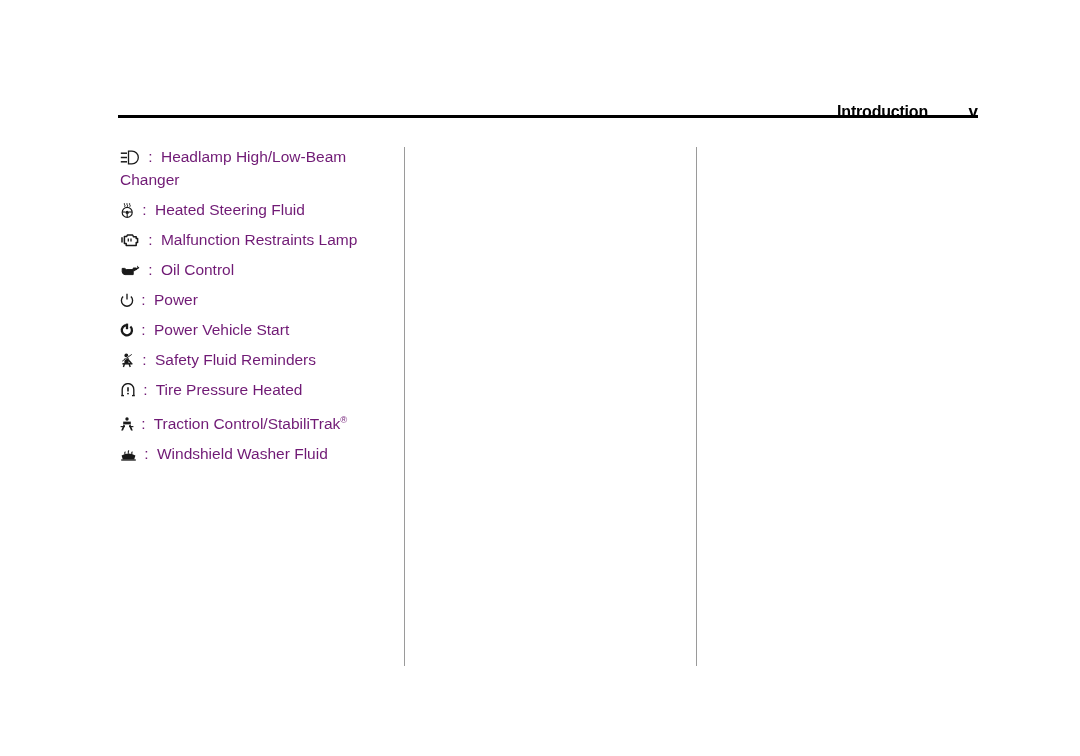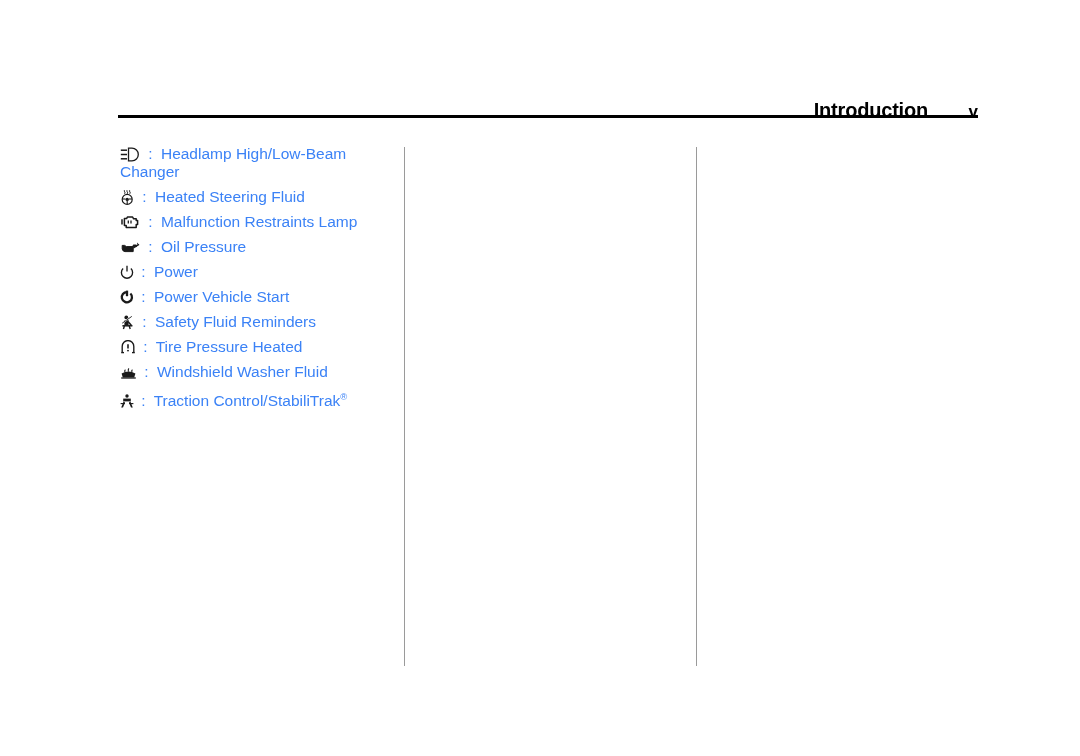--- a/index.html
+++ b/index.html
@@ -21,21 +21,21 @@
     position: absolute;
     left: 118px;
     top: 88px;
     width: 860px;
     height: 32px;
     display: flex;
     align-items: flex-end;
     justify-content: flex-end;
   }
   .header-title {
-    font-size: 20px;
+    font-size: 16px;
     font-weight: bold;
     letter-spacing: -0.2px;
     line-height: 1;
     color: #000000;
   }
   .header-pagenum {
     font-size: 17px;
     font-weight: bold;
     line-height: 1;
     color: #000000;
@@ -65,22 +65,22 @@
 
   
   .symbol-column {
     position: absolute;
     left: 120px;
     top: 145px;
     width: 268px;
   }
   .symbol-entry {
     font-size: 15.5px;
-    line-height: 18px;
-    color: #3b82f6;
+    line-height: 23px;
+    color: #701a75;
     margin-bottom: 7px;
     text-indent: 0;
   }
   .symbol-entry:last-child { margin-bottom: 0; }
 
   .sym-icon {
     display: inline-block;
     vertical-align: -3px;
     margin-right: 1px;
   }
@@ -156,21 +156,21 @@
 
   <div class="symbol-entry">
     <span class="sym-icon">
       <svg width="21" height="15" viewBox="0 0 21 15">
         <path d="M2.2 7 L2.2 5.4 L4.6 5.4 L6.4 6.6 L13.2 6.6 L13.2 5 L16.4 5 L16.4 6.6 L13.2 6.6 L13.2 11.6 L5 11.6 Q2.8 11.6 2.2 9 Z" fill="#1a1a1a" stroke="#1a1a1a" stroke-width="1"></path>
         <path d="M13.4 7.8 L19 4.4" stroke="#1a1a1a" stroke-width="1.4"></path>
         <path d="M17.6 2.4 q1.2 1.6 0 2.4 q-1.2 -0.8 0 -2.4 Z" fill="#1a1a1a"></path>
       </svg>
     </span>
     <span class="sym-colon">:</span>
-    <span class="sym-label">Oil Pressure</span>
+    <span class="sym-label">Oil Control</span>
   </div>
 
   <div class="symbol-entry">
     <span class="sym-icon">
       <svg width="14" height="15" viewBox="0 0 14 15">
         <path d="M3.1 3.6 A5.6 5.6 0 1 0 10.9 3.6" fill="none" stroke="#1a1a1a" stroke-width="1.35"></path>
         <line x1="7" y1="0.8" x2="7" y2="6.6" stroke="#1a1a1a" stroke-width="1.35"></line>
       </svg>
     </span>
     <span class="sym-colon">:</span>
@@ -214,40 +214,40 @@
         <line x1="8" y1="4.2" x2="8" y2="8.6" stroke="#1a1a1a" stroke-width="1.6"></line>
         <circle cx="8" cy="10.6" r="0.95" fill="#1a1a1a"></circle>
       </svg>
     </span>
     <span class="sym-colon">:</span>
     <span class="sym-label">Tire Pressure Heated</span>
   </div>
 
   <div class="symbol-entry">
     <span class="sym-icon">
-      <svg width="17" height="15" viewBox="0 0 17 15">
-        <path d="M1.6 8.4 Q8.5 4.6 15.4 8.4 L14.2 12.4 L2.8 12.4 Z" fill="#1a1a1a"></path>
-        <line x1="1.2" y1="13" x2="15.8" y2="13" stroke="#1a1a1a" stroke-width="1.3"></line>
-        <path d="M5 7.2 q-0.8 -1.5 0.4 -2.6" fill="none" stroke="#1a1a1a" stroke-width="1.1"></path>
-        <path d="M8.5 6.6 q-0.8 -1.8 0.4 -3.2" fill="none" stroke="#1a1a1a" stroke-width="1.1"></path>
-        <path d="M12 7.2 q-0.8 -1.5 0.4 -2.6" fill="none" stroke="#1a1a1a" stroke-width="1.1"></path>
-      </svg>
-    </span>
-    <span class="sym-colon">:</span>
-    <span class="sym-label">Windshield Washer Fluid</span>
-  </div>
-
-  <div class="symbol-entry">
-    <span class="sym-icon">
       <svg width="14" height="15" viewBox="0 0 14 15">
         <circle cx="7" cy="2" r="1.7" fill="#1a1a1a"></circle>
         <path d="M3.2 4.6 L10.8 4.6 L10.8 7.4 L3.2 7.4 Z" fill="#1a1a1a"></path>
         <path d="M3.6 7.4 L1.2 13.6 L3 13.6 L5 8.6 Z" fill="#1a1a1a"></path>
         <path d="M10.4 7.4 L12.8 13.6 L11 13.6 L9 8.6 Z" fill="#1a1a1a"></path>
         <line x1="0.6" y1="9.6" x2="5" y2="9.6" stroke="#1a1a1a" stroke-width="1.1"></line>
         <line x1="9" y1="9.6" x2="13.4" y2="9.6" stroke="#1a1a1a" stroke-width="1.1"></line>
       </svg>
     </span>
     <span class="sym-colon">:</span>
     <span class="sym-label">Traction Control/StabiliTrak</span><span class="reg-mark">®</span>
   </div>
 
+  <div class="symbol-entry">
+    <span class="sym-icon">
+      <svg width="17" height="15" viewBox="0 0 17 15">
+        <path d="M1.6 8.4 Q8.5 4.6 15.4 8.4 L14.2 12.4 L2.8 12.4 Z" fill="#1a1a1a"></path>
+        <line x1="1.2" y1="13" x2="15.8" y2="13" stroke="#1a1a1a" stroke-width="1.3"></line>
+        <path d="M5 7.2 q-0.8 -1.5 0.4 -2.6" fill="none" stroke="#1a1a1a" stroke-width="1.1"></path>
+        <path d="M8.5 6.6 q-0.8 -1.8 0.4 -3.2" fill="none" stroke="#1a1a1a" stroke-width="1.1"></path>
+        <path d="M12 7.2 q-0.8 -1.5 0.4 -2.6" fill="none" stroke="#1a1a1a" stroke-width="1.1"></path>
+      </svg>
+    </span>
+    <span class="sym-colon">:</span>
+    <span class="sym-label">Windshield Washer Fluid</span>
+  </div>
+
 </div>
 
 </body></html>

